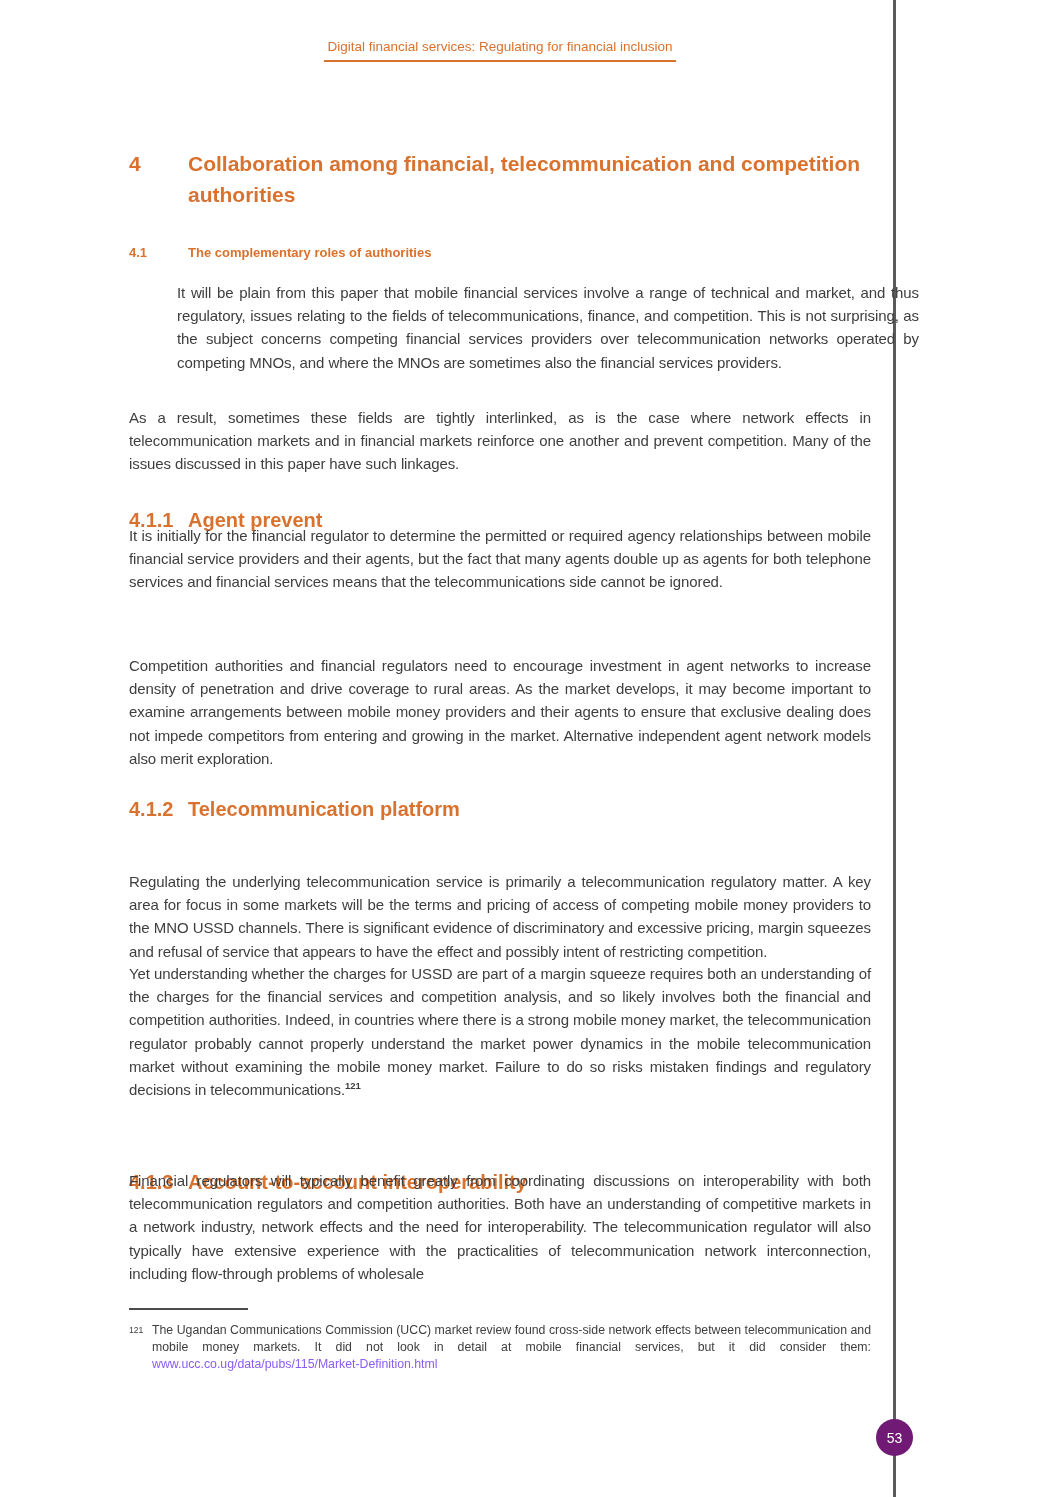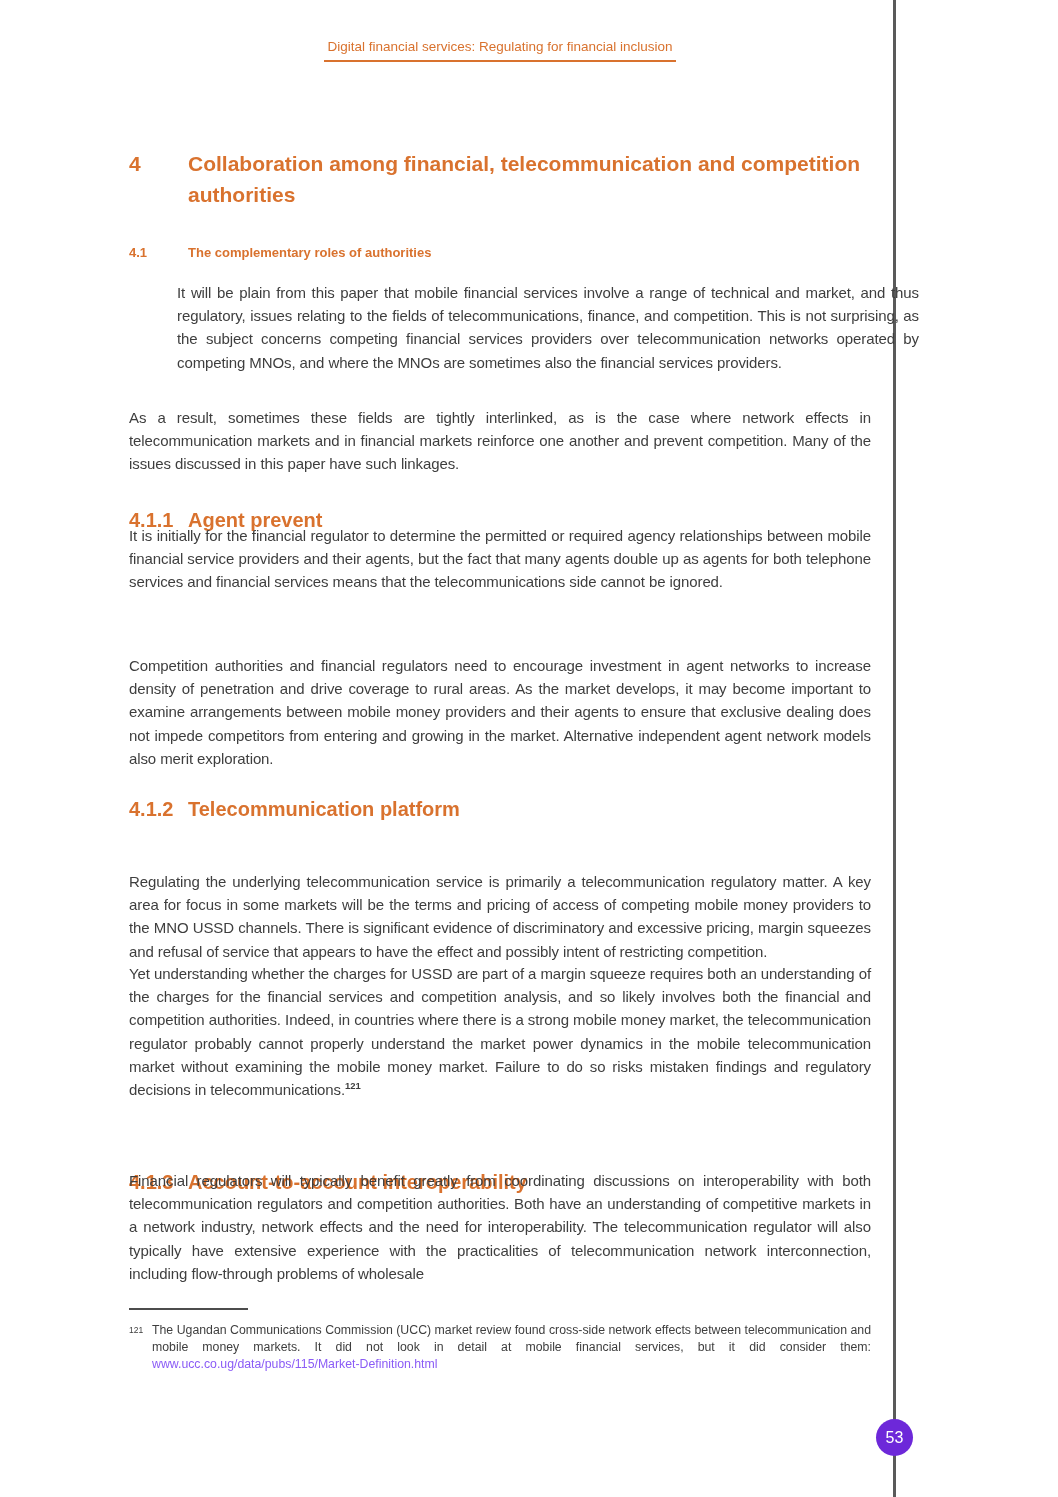--- a/index.html
+++ b/index.html
@@ -105,26 +105,26 @@
   .fn-body { flex: 1; }
   .fn-url { display: inline; color: #8b5cf6; text-decoration: none; }
   
   .page-badge {
     position: absolute;
     left: 876px;
     top: 1419px;
     width: 37px;
     height: 37px;
     border-radius: 50%;
-    background: #6d28d9;
+    background: #701a75;
     color: #ffffff;
     display: flex;
     align-items: center;
     justify-content: center;
-    font-size: 16px;
+    font-size: 14px;
     z-index: 2;
   }
 </style>
 </head>
 <body>
 
 <div class="page">
 
   <div class="vline"></div>
 

